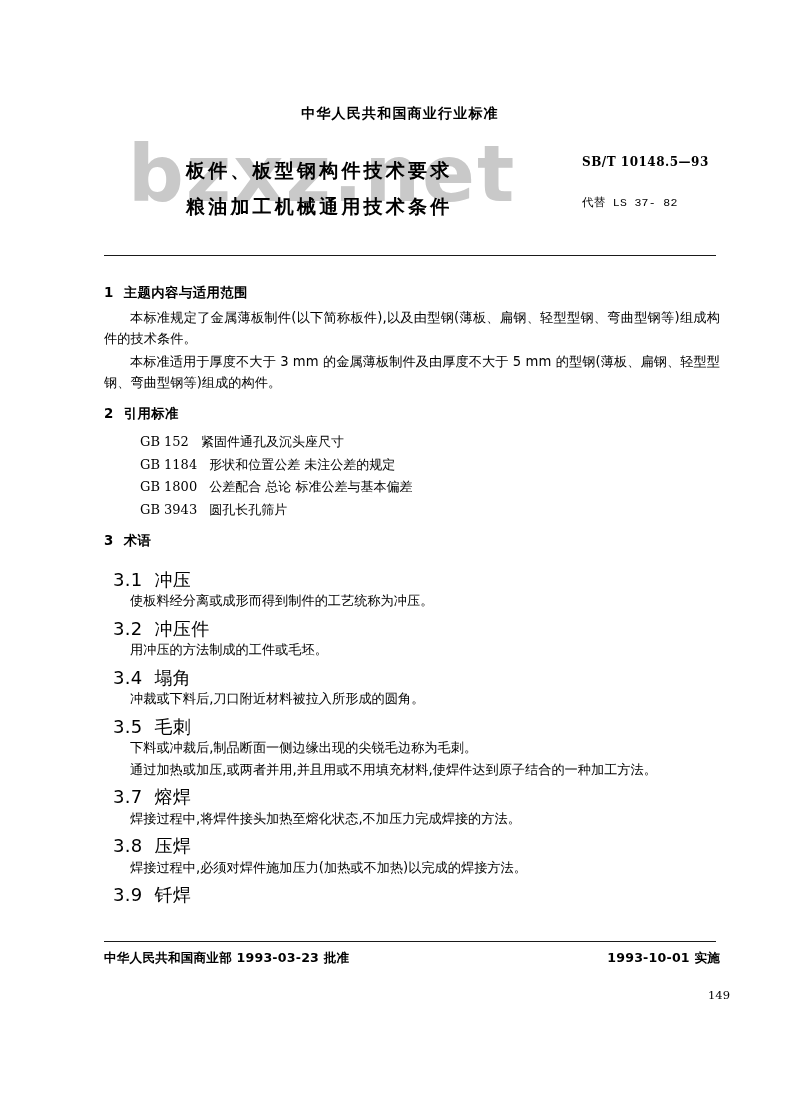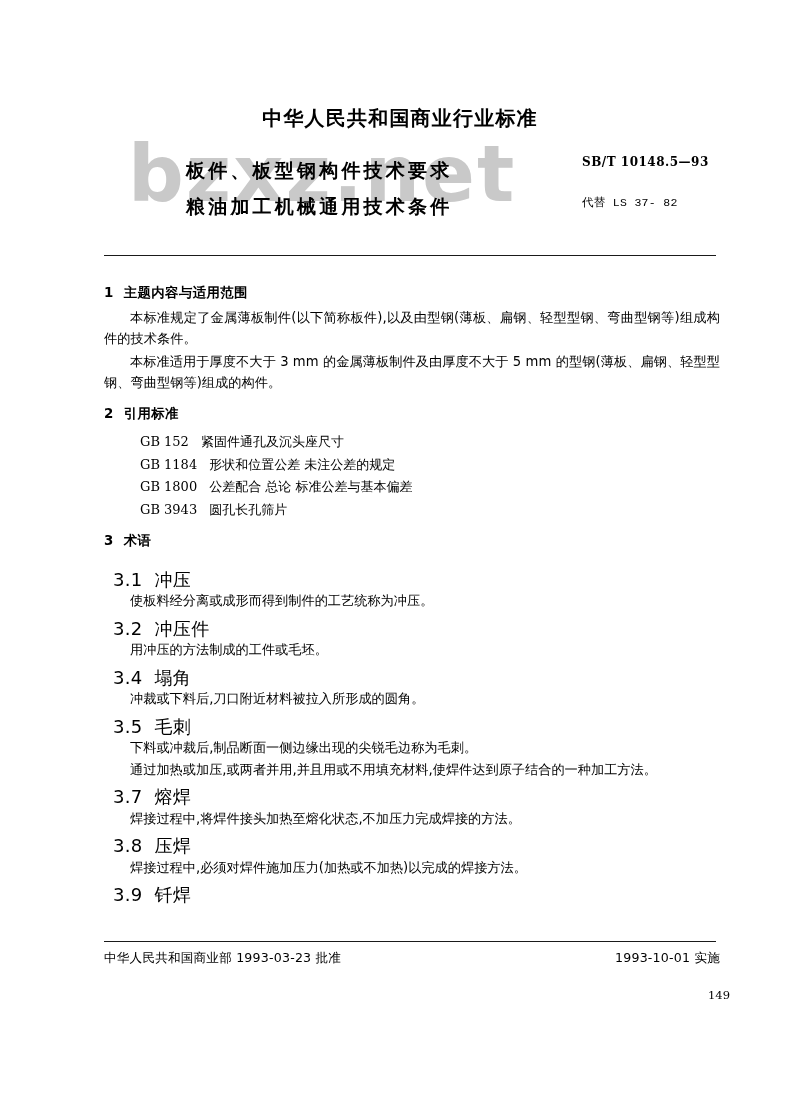--- a/index.html
+++ b/index.html
@@ -40,21 +40,21 @@
   }
 
   
   .content-layer { position: relative; z-index: 2; }
 
   #org-line {
     position: absolute;
     left: 0; top: 105px;
     width: 800px;
     text-align: center;
-    font-size: 20px;
+    font-size: 14px;
     font-weight: bold;
     letter-spacing: 1.2px;
     font-family: "DejaVu Sans", "Liberation Sans", sans-serif;
   }
 
   #title-block {
     position: absolute;
     left: 100px;
     top: 152px;
     width: 440px;
@@ -159,21 +159,21 @@
   }
   #footer-row {
     position: absolute;
     left: 104px;
     top: 950px;
     width: 616px;
     display: flex;
     justify-content: space-between;
     align-items: baseline;
     font-size: 12.6px;
-    font-weight: normal;
+    font-weight: bold;
     letter-spacing: 0.2px;
   }
   #page-number {
     position: absolute;
     left: 14px;
     top: 988px;
     width: 716px;
     text-align: right;
     font-family: "DejaVu Serif", "Liberation Serif", serif;
     font-size: 11.5px;

